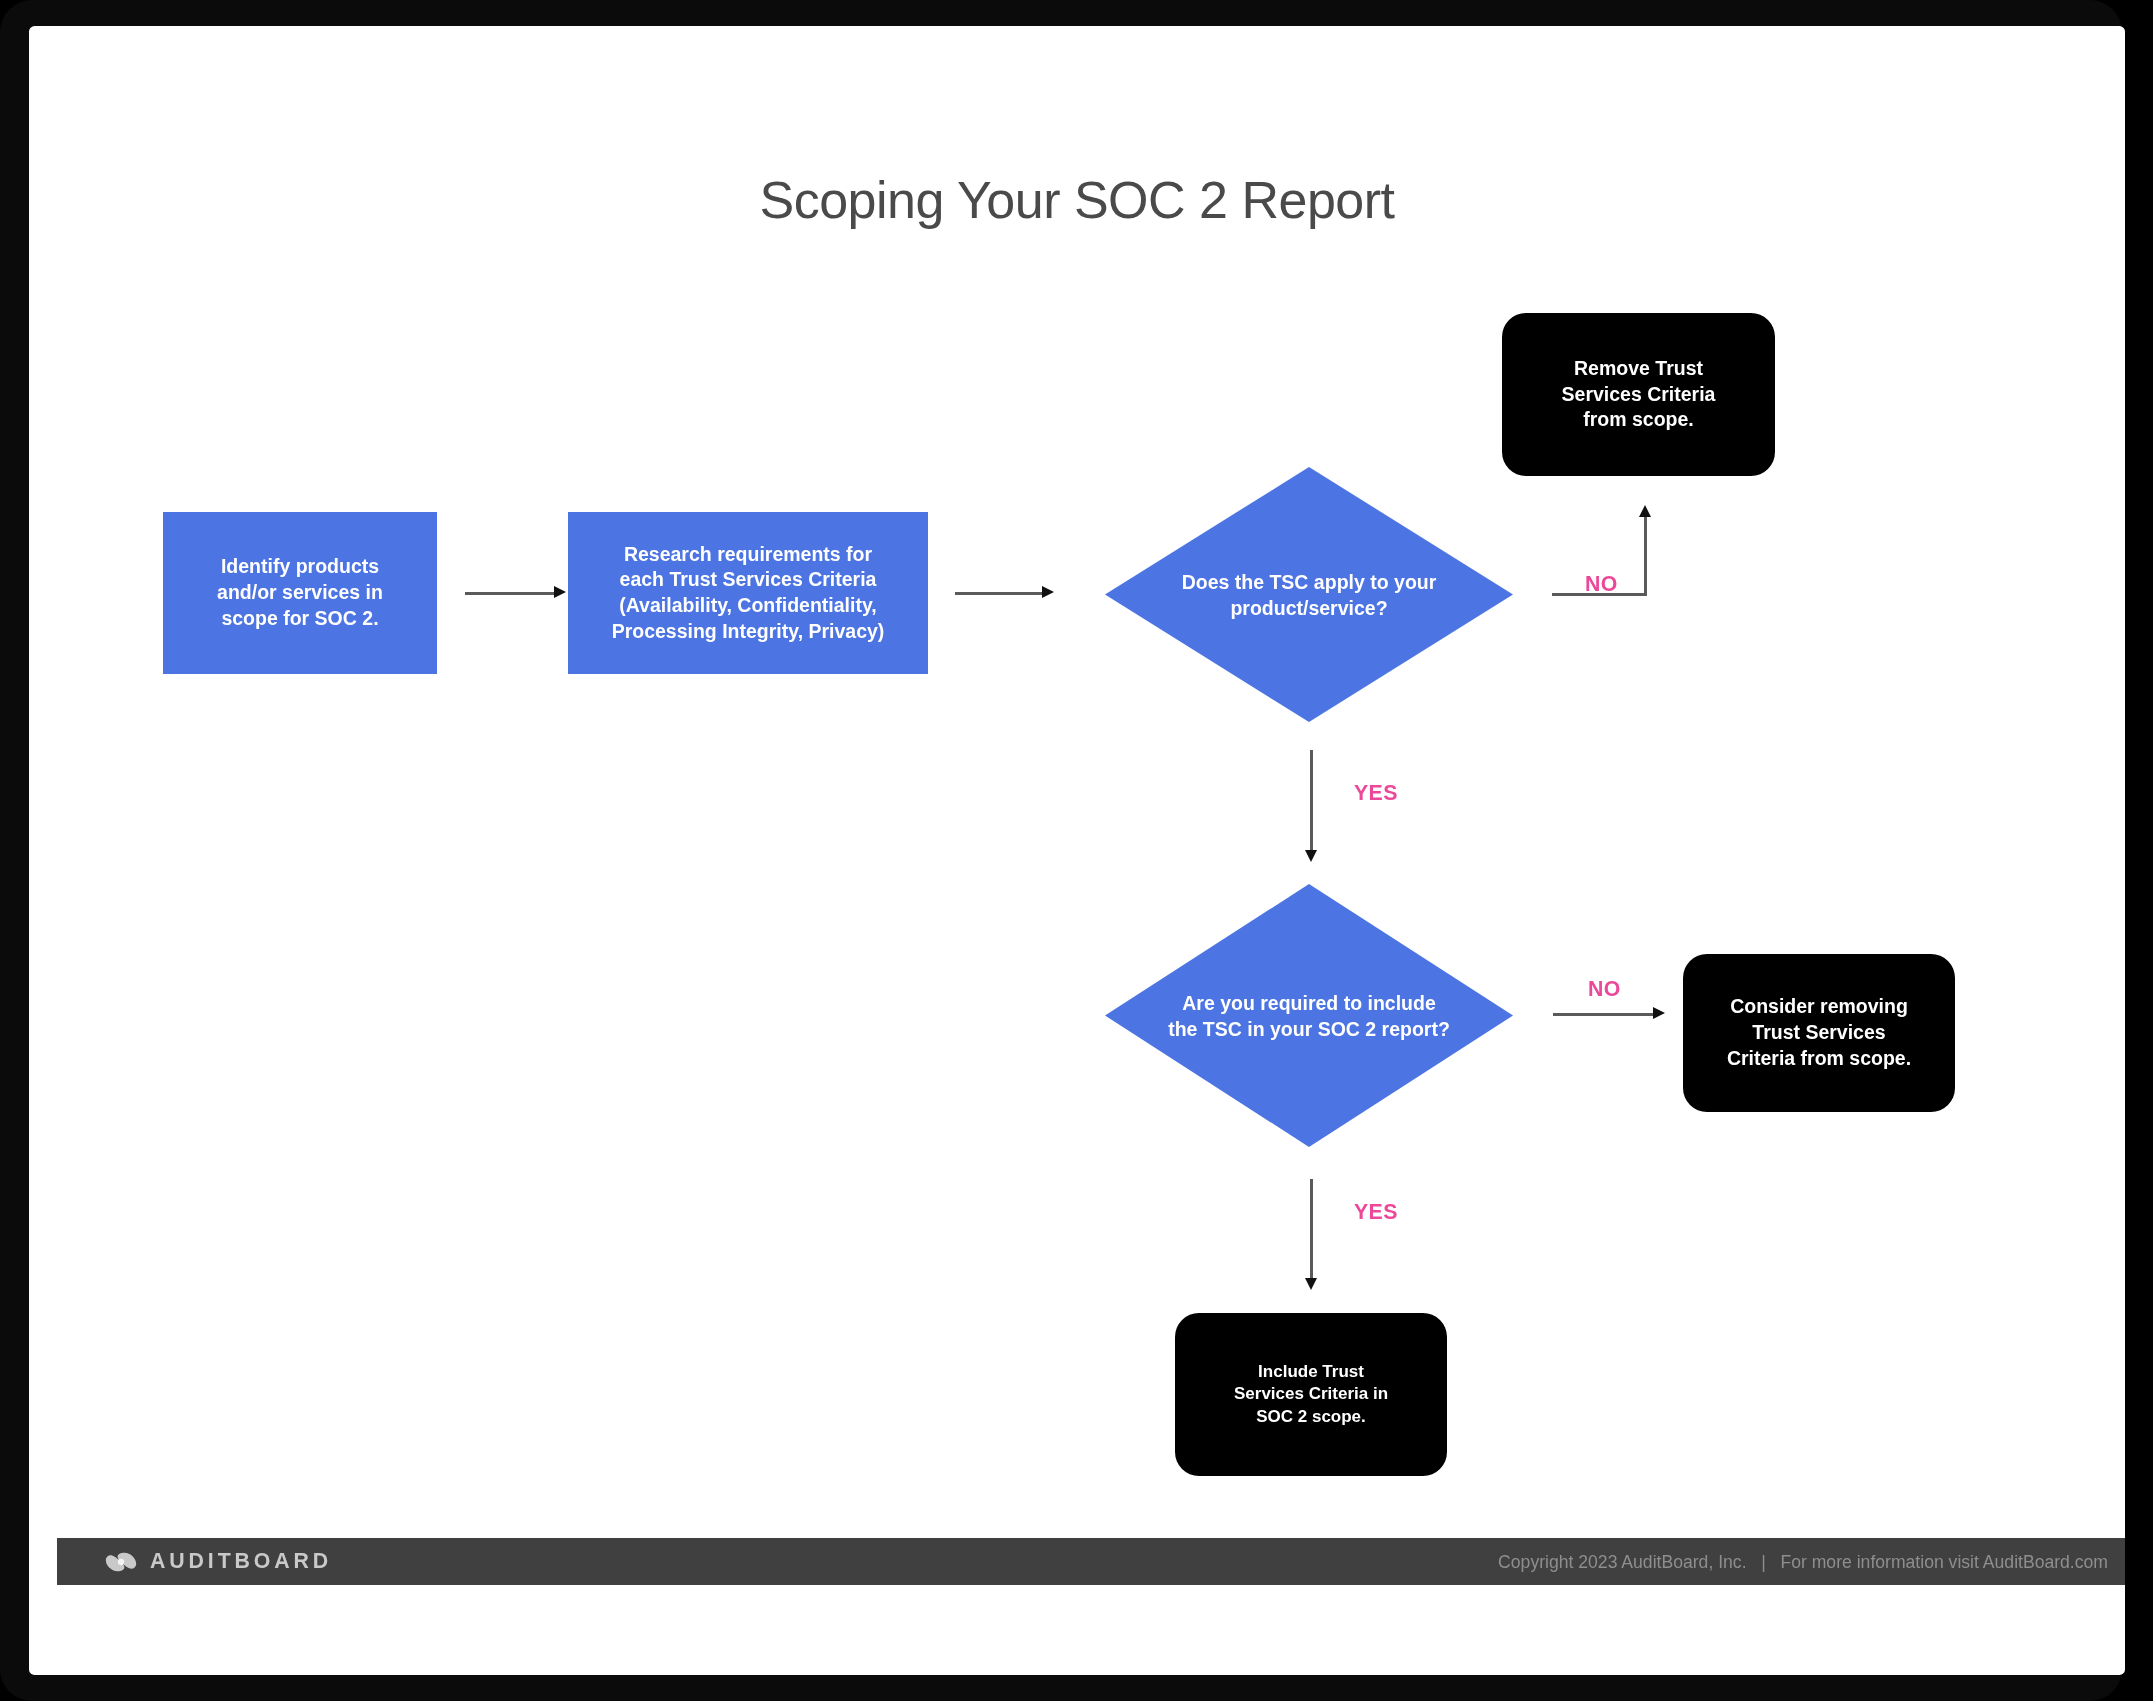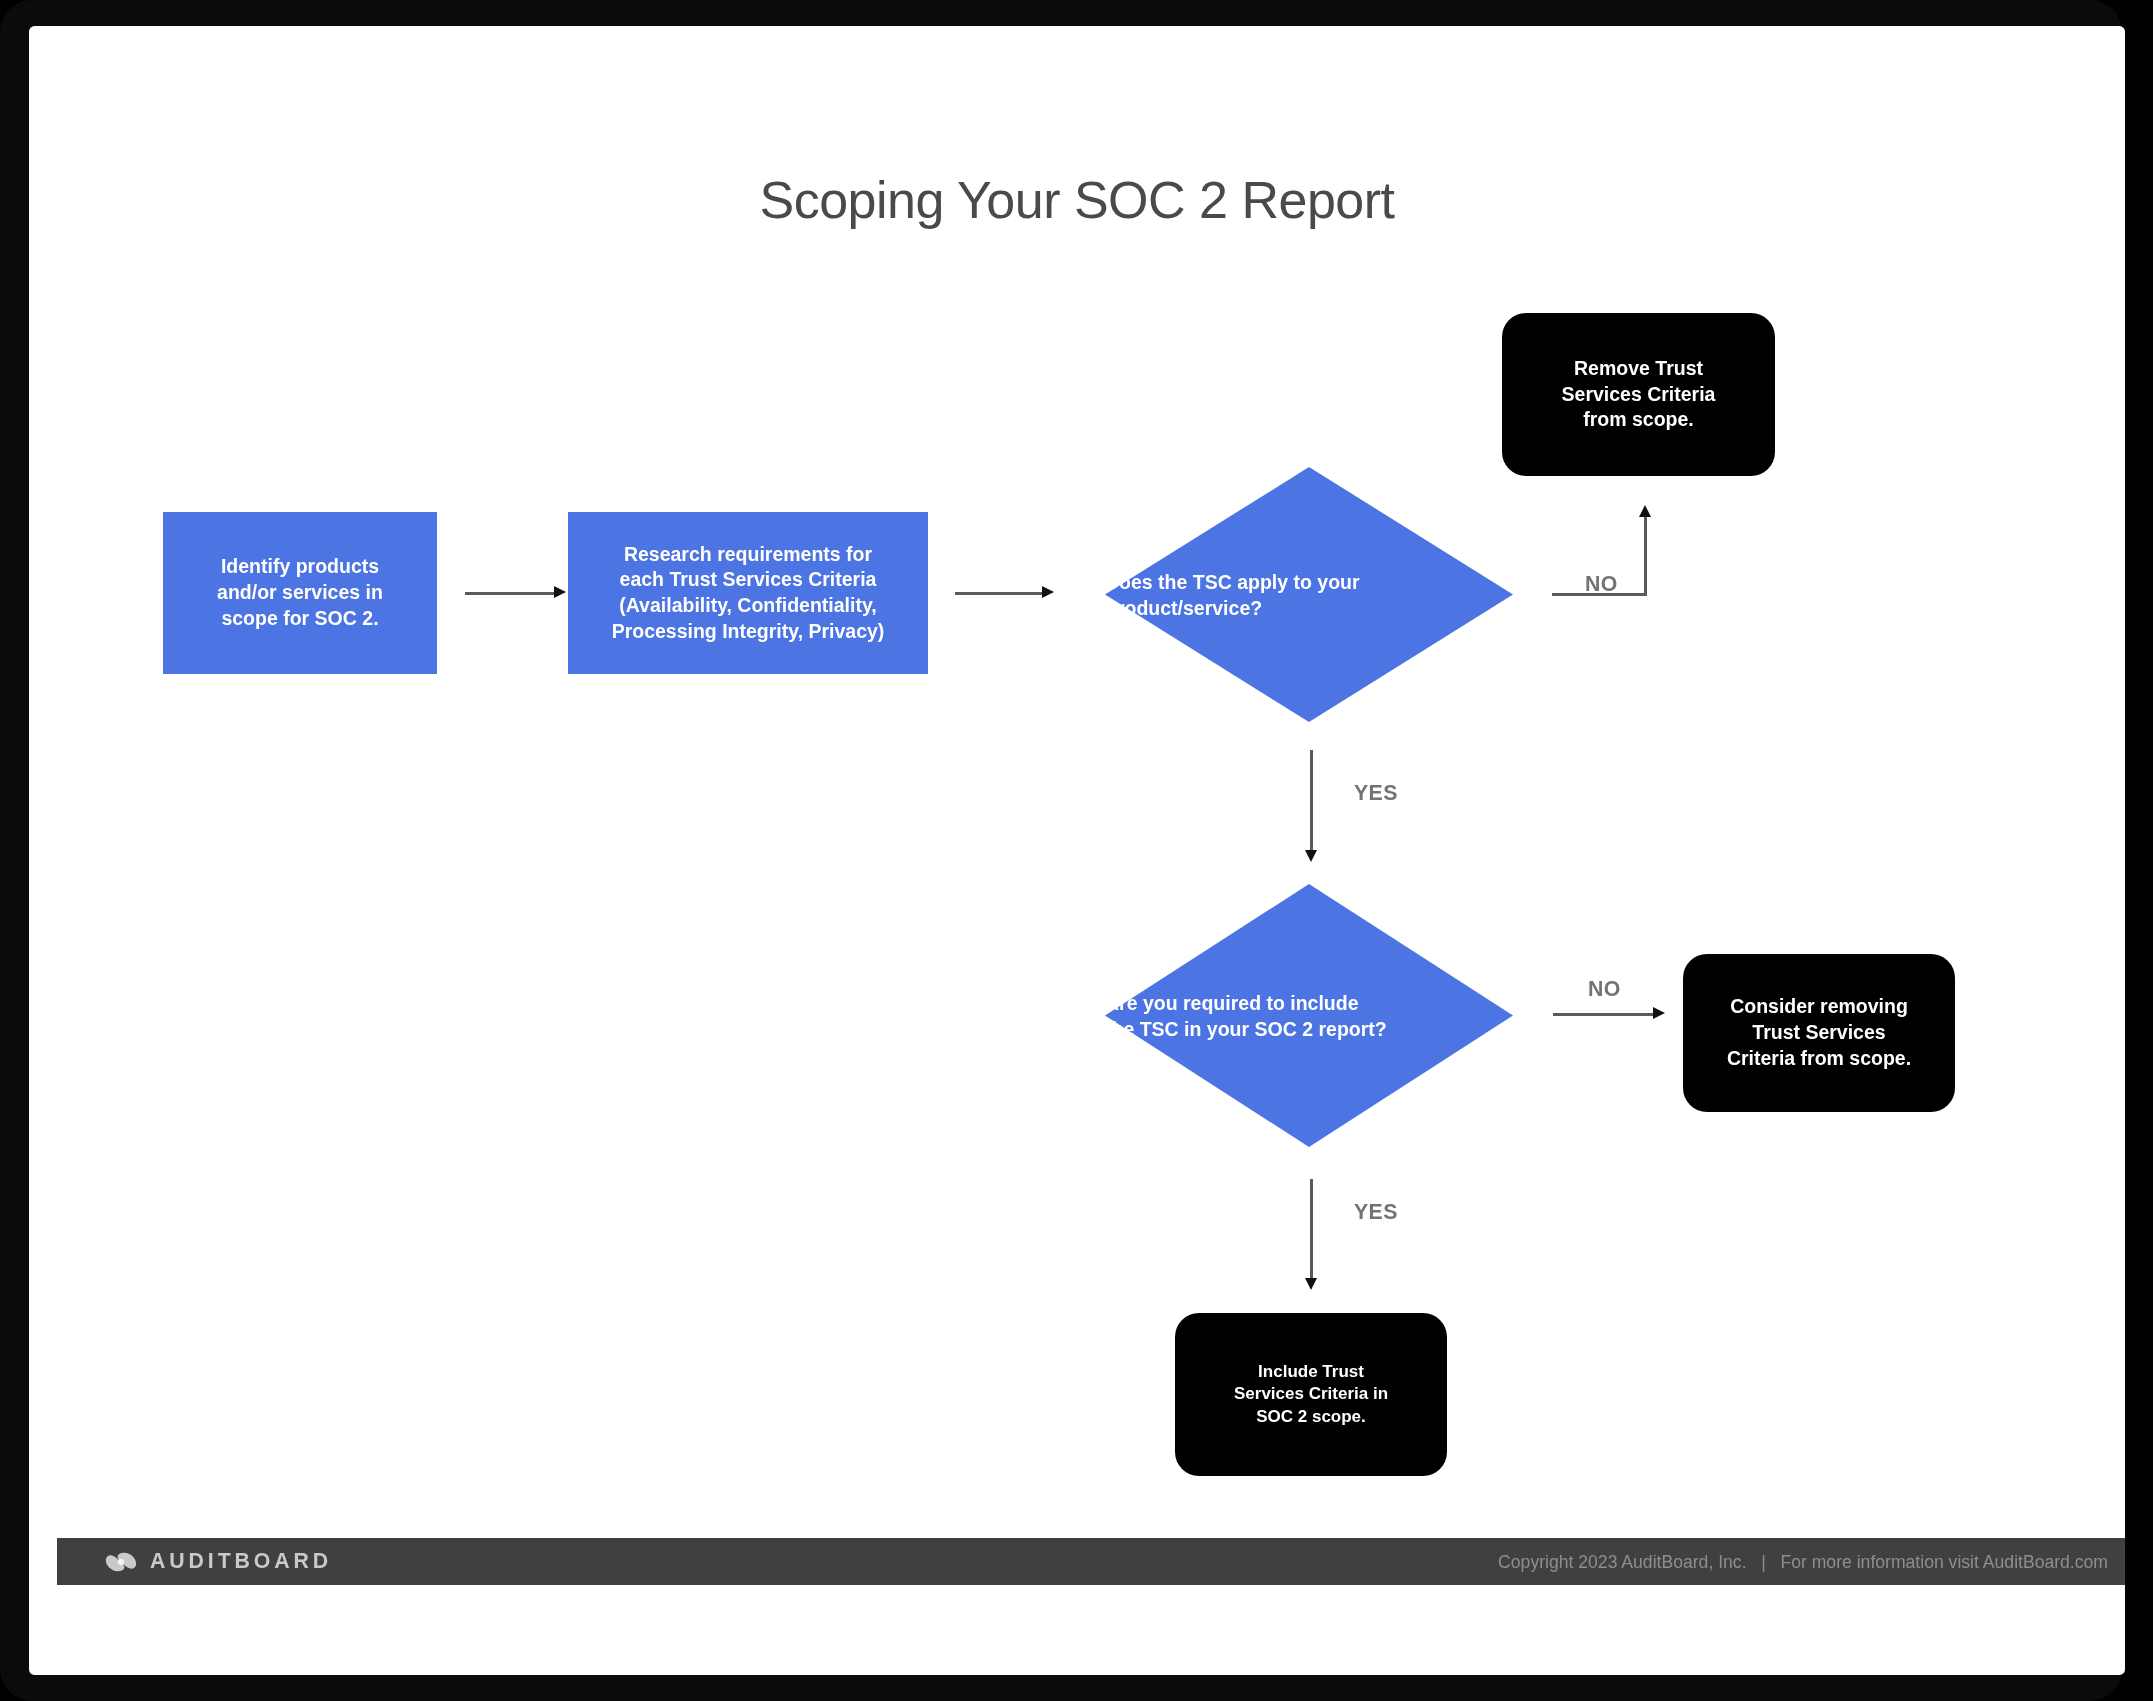--- a/index.html
+++ b/index.html
@@ -87,21 +87,21 @@
     height: 100%;
     background: #4c74e3;
     clip-path: polygon(50% 0%, 100% 50%, 50% 100%, 0% 50%);
   }
   .diamond .label {
     position: absolute;
     left: 0;
     width: 100%;
     top: 50%;
     transform: translateY(-50%);
-    text-align: left;
+    text-align: center;
     color: #ffffff;
     font-weight: bold;
     line-height: 1.34;
     white-space: pre-line;
     font-family: "Liberation Sans", sans-serif;
   }
 
   
   .hline {
     position: absolute;
@@ -131,21 +131,21 @@
     position: absolute;
     width: 0; height: 0;
     border-bottom: 12px solid #111111;
     border-left: 6.5px solid transparent;
     border-right: 6.5px solid transparent;
   }
   .edge-label {
     position: absolute;
     font-size: 21.3px;
     font-weight: bold;
-    color: #737373;
+    color: #ec4899;
     letter-spacing: 0.4px;
     font-family: "Liberation Sans", sans-serif;
   }
 
   
   #footer {
     position: absolute;
     left: 0;
     top: 1512px;
     width: 2096px;

